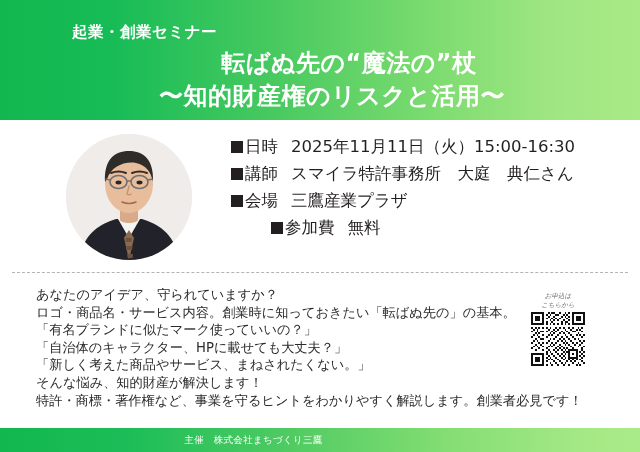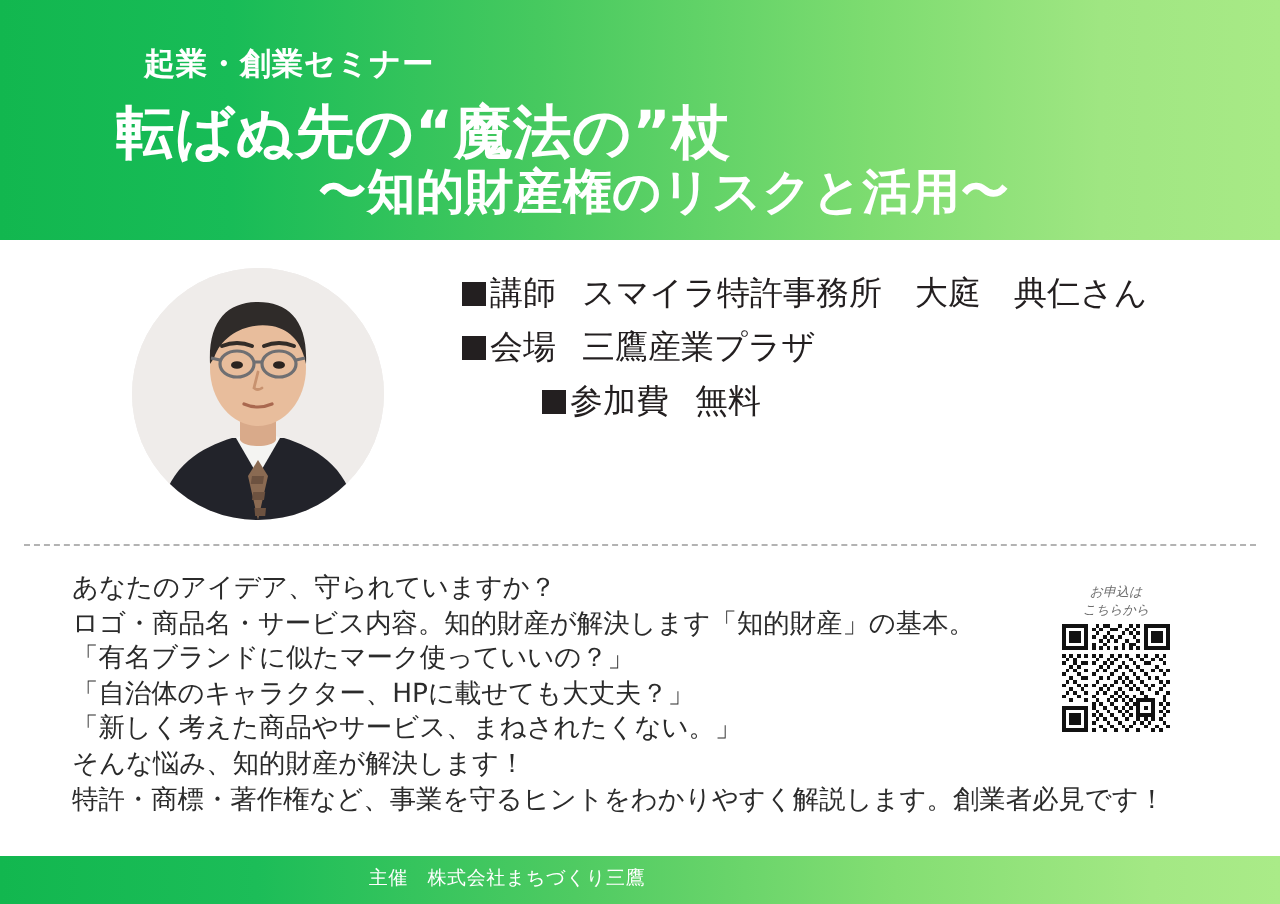--- a/index.html
+++ b/index.html
@@ -33,23 +33,24 @@
     font-weight: bold;
     color: #ffffff;
     letter-spacing: 0.5px;
     white-space: nowrap;
   }
   .title-line1 {
     position: absolute;
     left: 0;
     top: 47px;
     width: 640px;
+    text-align: center;
     padding-left: 58px;
     box-sizing: border-box;
-    font-size: 29px;
+    font-size: 24px;
     font-weight: bold;
     color: #ffffff;
     letter-spacing: 0.5px;
     white-space: nowrap;
   }
   .title-line2 {
     position: absolute;
     left: 0;
     top: 80px;
     width: 640px;
@@ -230,20 +231,25 @@
 
     <path d="M45 39 Q52.5 36 60 39" stroke="#332c27" stroke-width="2" fill="none" stroke-linecap="round"></path>
     <path d="M66 39 Q73.5 36 81 39" stroke="#332c27" stroke-width="2" fill="none" stroke-linecap="round"></path>
 
     <path d="M63 52 L61 60 Q63 61.5 65 60" stroke="#c8926f" stroke-width="1.4" fill="none" stroke-linecap="round"></path>
     <path d="M56 68 Q63 71 70 68" stroke="#a9684f" stroke-width="1.6" fill="none" stroke-linecap="round"></path>
   </svg>
 </div>
 
 <div class="details">
+  <div class="detail-row">
+    <span class="sq"></span>
+    <span class="detail-label">日時</span>
+    <span class="detail-value">2025年11月11日（火）15:00-16:30</span>
+  </div>
   <div class="detail-row">
     <span class="sq"></span>
     <span class="detail-label">講師</span>
     <span class="detail-value">スマイラ特許事務所　大庭　典仁さん</span>
   </div>
   <div class="detail-row">
     <span class="sq"></span>
     <span class="detail-label">会場</span>
     <span class="detail-value">三鷹産業プラザ</span>
   </div>
@@ -251,21 +257,21 @@
     <span class="sq"></span>
     <span class="detail-label">参加費</span>
     <span class="detail-value">無料</span>
   </div>
 </div>
 
 <div class="divider"></div>
 
 <div class="body-text">
   <div class="body-line">あなたのアイデア、守られていますか？</div>
-  <div class="body-line">ロゴ・商品名・サービス内容。知的財産が解決します「知的財産」の基本。</div>
+  <div class="body-line">ロゴ・商品名・サービス内容。創業時に知っておきたい「転ばぬ先の」の基本。</div>
   <div class="body-line">「有名ブランドに似たマーク使っていいの？」</div>
   <div class="body-line">「自治体のキャラクター、HPに載せても大丈夫？」</div>
   <div class="body-line">「新しく考えた商品やサービス、まねされたくない。」</div>
   <div class="body-line">そんな悩み、知的財産が解決します！</div>
   <div class="body-line">特許・商標・著作権など、事業を守るヒントをわかりやすく解説します。創業者必見です！</div>
 </div>
 
 <div class="qr-block">
   <div class="qr-label">お申込は</div>
   <div class="qr-label">こちらから</div>

